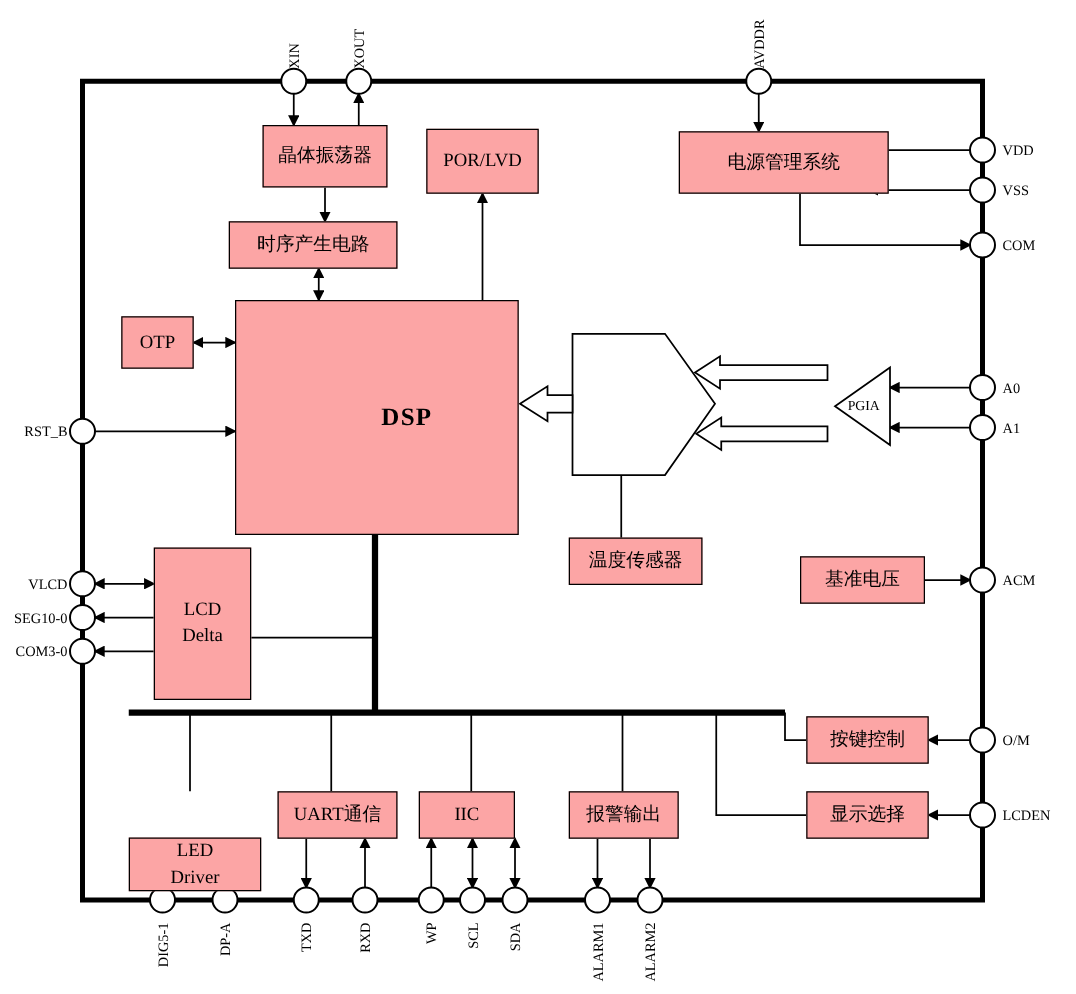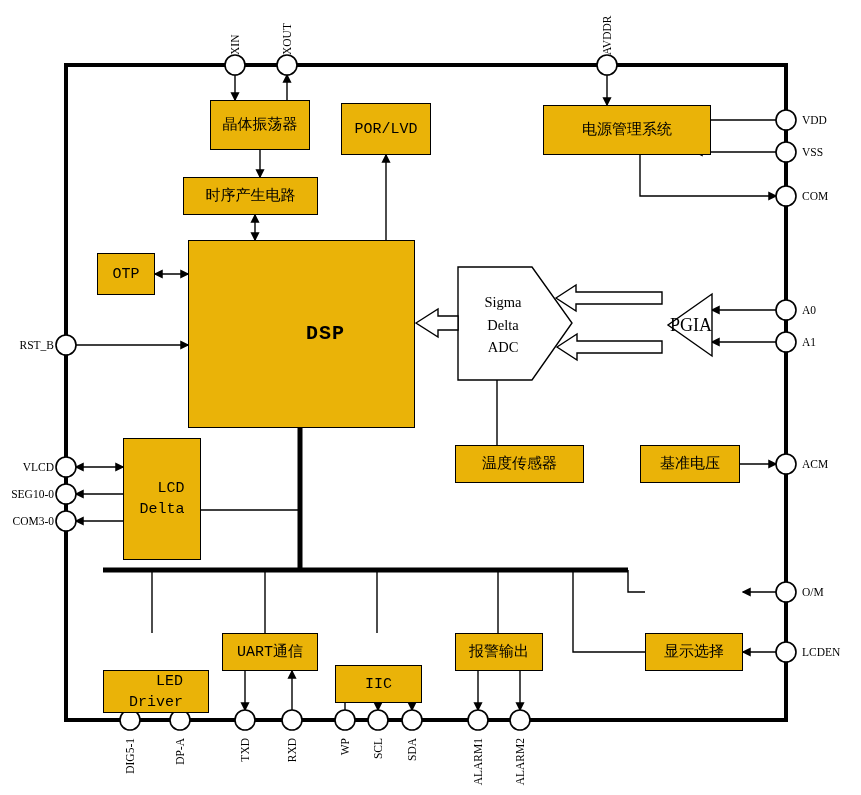--- a/index.html
+++ b/index.html
@@ -9,30 +9,30 @@
     overflow:hidden;
   }
   svg.layer { position:absolute; left:0; top:0; }
   .wire { stroke:#000; stroke-width:1.4; fill:none; }
   .bus  { stroke:#000; stroke-width:5; fill:none; }
   .shape { fill:#ffffff; stroke:#000; stroke-width:1.4; }
   .pin-circle { fill:#ffffff; stroke:#000; stroke-width:1.6; }
   .pin-label { font-family:"Liberation Serif","DejaVu Serif",serif; font-size:11.5px; fill:#000; }
   .block {
     position:absolute; box-sizing:border-box; border:1.5px solid #000;
-    background:#eab308; display:flex; align-items:center; justify-content:center;
-    text-align:right; white-space:pre-line; font-size:15px; line-height:1.4;font-family:Liberation Mono, monospace;
+    background:#fca5a5; display:flex; align-items:center; justify-content:center;
+    text-align:center; white-space:pre-line; font-size:15px; line-height:1.4;
   }
   .block--dsp { font-size:20px; font-weight:bold; letter-spacing:1px;padding-left:48px; }
   .shape-label {
     position:absolute; display:flex; align-items:center; justify-content:center;
     text-align:center; white-space:pre-line; font-size:14.5px; line-height:1.55;
     background:transparent; pointer-events:none;
   }
-  .shape-label--pgia { font-size:18px; line-height:1; }
+  .shape-label--pgia { font-size:11px; line-height:1; }
 </style>
 </head>
 <body>
 
 <div class="stage">
 
   <svg class="layer" width="861" height="795" viewBox="0 0 861 795">
     <defs>
       <marker id="arr" viewBox="0 0 10 10" refX="8.5" refY="5" markerWidth="6.5" markerHeight="6.5" orient="auto-start-reverse">
         <path d="M0,0 L10,5 L0,10 Z" fill="#000"></path>
@@ -151,29 +151,27 @@
       <text class="pin-label" x="524" y="738" text-anchor="end" transform="rotate(-90 524 738)">ALARM2</text>
     </g>
   </svg>
 
   <div class="block" style="left:210px;top:100px;width:100px;height:50px">晶体振荡器</div>
   <div class="block" style="left:341px;top:103px;width:90px;height:52px">POR/LVD</div>
   <div class="block" style="left:183px;top:177px;width:135px;height:38px">时序产生电路</div>
   <div class="block" style="left:543px;top:105px;width:168px;height:50px">电源管理系统</div>
   <div class="block" style="left:97px;top:253px;width:58px;height:42px">OTP</div>
   <div class="block block--dsp" style="left:188px;top:240px;width:227px;height:188px">DSP</div>
-  <div class="block" style="left:455px;top:445px;width:129px;height:38px">温度传感器</div>
+  <div class="block" style="left:455px;top:430px;width:107px;height:38px">温度传感器</div>
   <div class="block" style="left:640px;top:445px;width:100px;height:38px">基准电压</div>
   <div class="block" style="left:123px;top:438px;width:78px;height:122px">LCD
 Delta</div>
+  <div class="block" style="left:645px;top:573px;width:98px;height:38px">按键控制</div>
   <div class="block" style="left:645px;top:633px;width:98px;height:38px">显示选择</div>
   <div class="block" style="left:103px;top:670px;width:106px;height:43px">LED
 Driver</div>
   <div class="block" style="left:222px;top:633px;width:96px;height:38px">UART通信</div>
-  <div class="block" style="left:335px;top:665px;width:87px;height:38px">IIC</div>
+  <div class="block" style="left:335px;top:633px;width:77px;height:38px">IIC</div>
   <div class="block" style="left:455px;top:633px;width:88px;height:38px">报警输出</div>
 
-  <div class="shape-label" style="left:458px;top:283px;width:90px;height:84px">Sigma
-Delta
-ADC</div>
   <div class="shape-label shape-label--pgia" style="left:670px;top:314px;width:42px;height:22px">PGIA</div>
 
 </div>
 
 </body></html>

